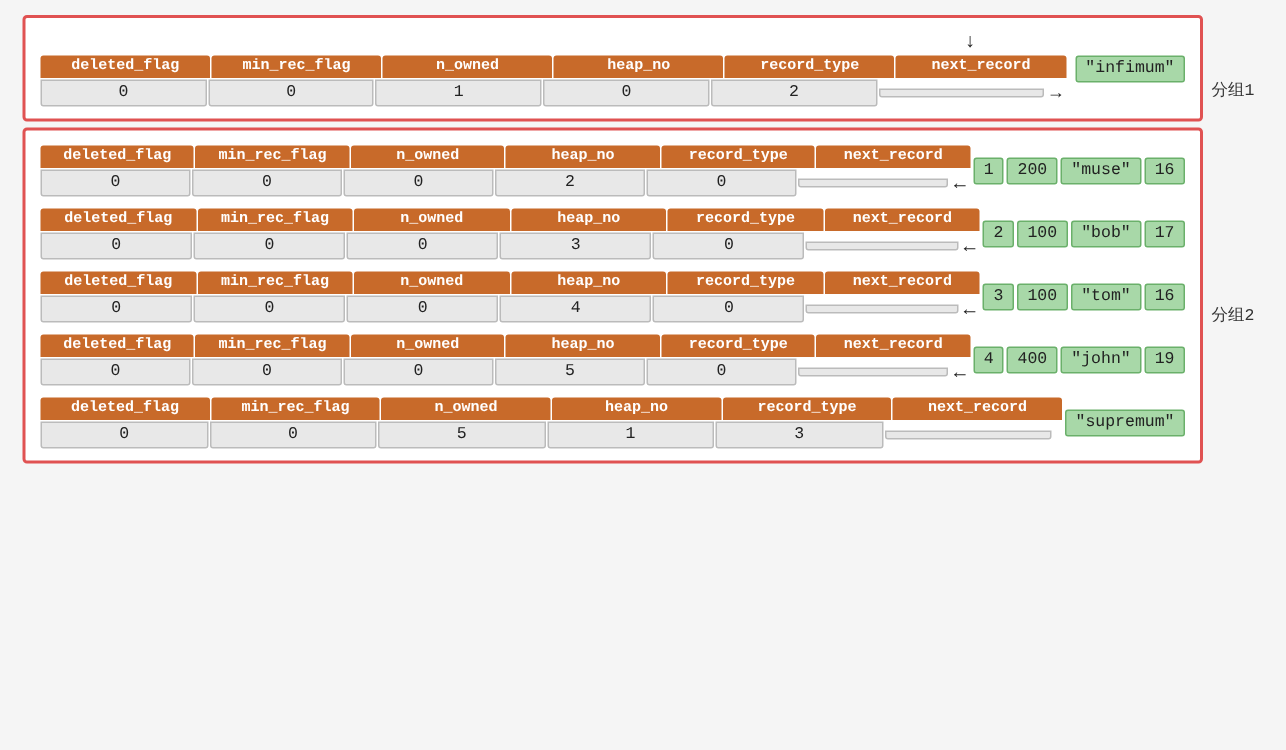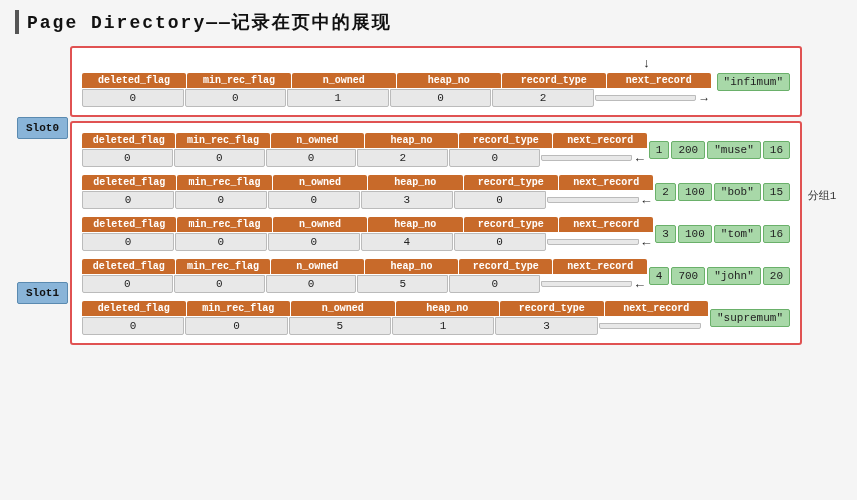--- a/index.html
+++ b/index.html
@@ -115,32 +115,23 @@
     .slot-item {
       display: flex;
       align-items: center;
       justify-content: center;
     }
   </style>
 </head>
 <body>
 
 <div>
-  <div class="page-title">Page Directory——记录在页中的展现</div>
 
   <div class="outer-row">
 
-    <div class="slot-col">
-      <div class="slot-item" style="margin-top: 20px;">
-        <div class="slot-label">Slot0</div>
-      </div>
-      <div class="slot-item" style="margin-top: 60px;">
-        <div class="slot-label">Slot1</div>
-      </div>
-    </div>
 
     <div class="both-groups">
 
       <div class="group-box group-box-1" style="display:flex; flex-direction: row; align-items: center; gap: 6px; margin-bottom: 4px;">
         <div style="flex:1;">
 
           <div style="display:flex; justify-content: flex-end; padding-right: 60px; margin-bottom: 2px;">
             <span style="font-size:13px;">↓</span>
           </div>
           <div class="header-cells" id="g1-headers">
@@ -220,21 +211,21 @@
                   <div class="cell-value">3</div>
                   <div class="cell-value">0</div>
                   <div class="cell-value"></div>
                   <span style="margin: 0px 3px; font-size: 13px;">←</span>
                 </div>
               </div>
               <div style="display: flex; flex-direction: row; align-items: center; gap: 2px; margin-left: 2px;">
                 <div class="cell-green">2</div>
                 <div class="cell-green">100</div>
                 <div class="cell-green">"bob"</div>
-                <div class="cell-green">15</div>
+                <div class="cell-green">17</div>
               </div>
             </div>
           </div>
           <div class="record-row">
             <div style="display: flex; justify-content: flex-end; padding-right: 60px; margin-bottom: 2px;">
               <span style="font-size: 13px;"></span>
             </div>
             <div style="display: flex; flex-direction: row; align-items: center;">
               <div style="flex: 1 1 0%;">
                 <div class="header-cells">
@@ -282,23 +273,23 @@
                   <div class="cell-value">0</div>
                   <div class="cell-value">0</div>
                   <div class="cell-value">5</div>
                   <div class="cell-value">0</div>
                   <div class="cell-value"></div>
                   <span style="margin: 0px 3px; font-size: 13px;">←</span>
                 </div>
               </div>
               <div style="display: flex; flex-direction: row; align-items: center; gap: 2px; margin-left: 2px;">
                 <div class="cell-green">4</div>
-                <div class="cell-green">700</div>
+                <div class="cell-green">400</div>
                 <div class="cell-green">"john"</div>
-                <div class="cell-green">20</div>
+                <div class="cell-green">19</div>
               </div>
             </div>
           </div>
           <div class="record-row">
             <div style="display: flex; justify-content: flex-end; padding-right: 60px; margin-bottom: 2px;"></div>
             <div style="display: flex; flex-direction: row; align-items: center;">
               <div style="flex: 1 1 0%;">
                 <div class="header-cells">
                   <div class="cell-header">deleted_flag</div>
                   <div class="cell-header">min_rec_flag</div>
@@ -320,15 +311,16 @@
               <div style="display: flex; flex-direction: row; align-items: center; gap: 2px; margin-left: 2px;">
                 <div class="cell-green">"supremum"</div>
               </div>
             </div>
           </div>
         </div>
     </div>
 
     <div style="display:flex; flex-direction: column; width: 40px;">
       <div style="flex:1; display:flex; align-items:center; justify-content:center; font-size:11px; color:#333;">分组1</div>
+      <div style="flex:2; display:flex; align-items:center; justify-content:center; font-size:11px; color:#333;">分组2</div>
     </div>
   </div>
 </div>
 
 </body></html>

